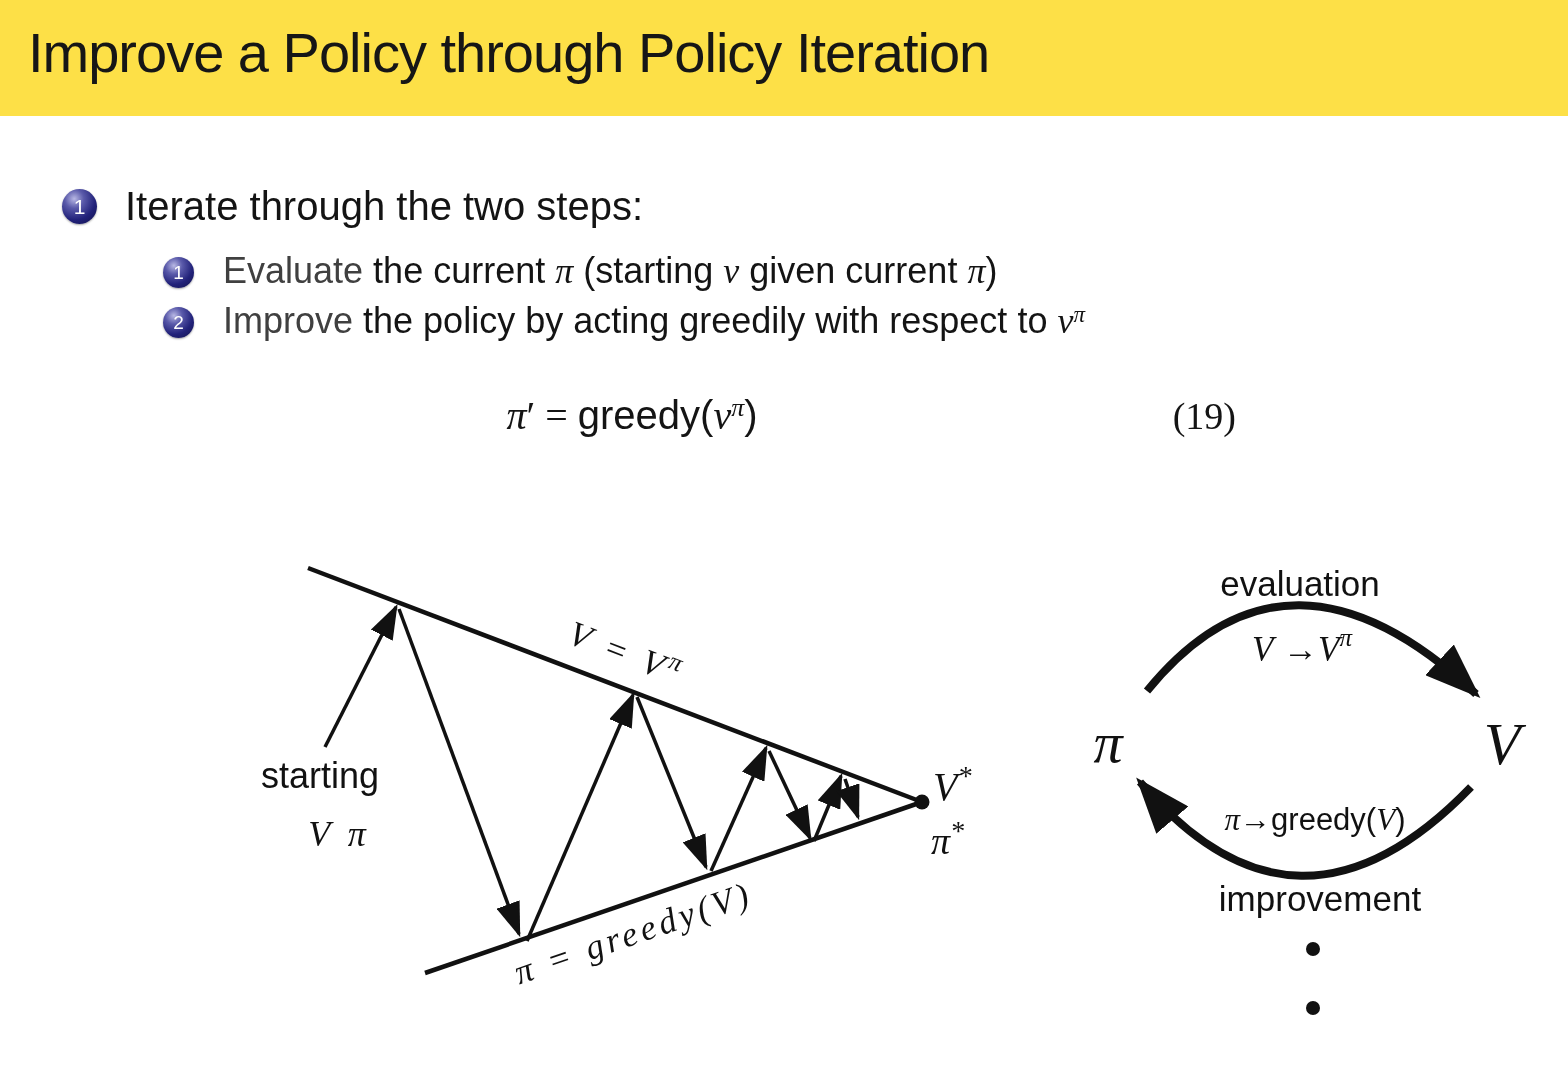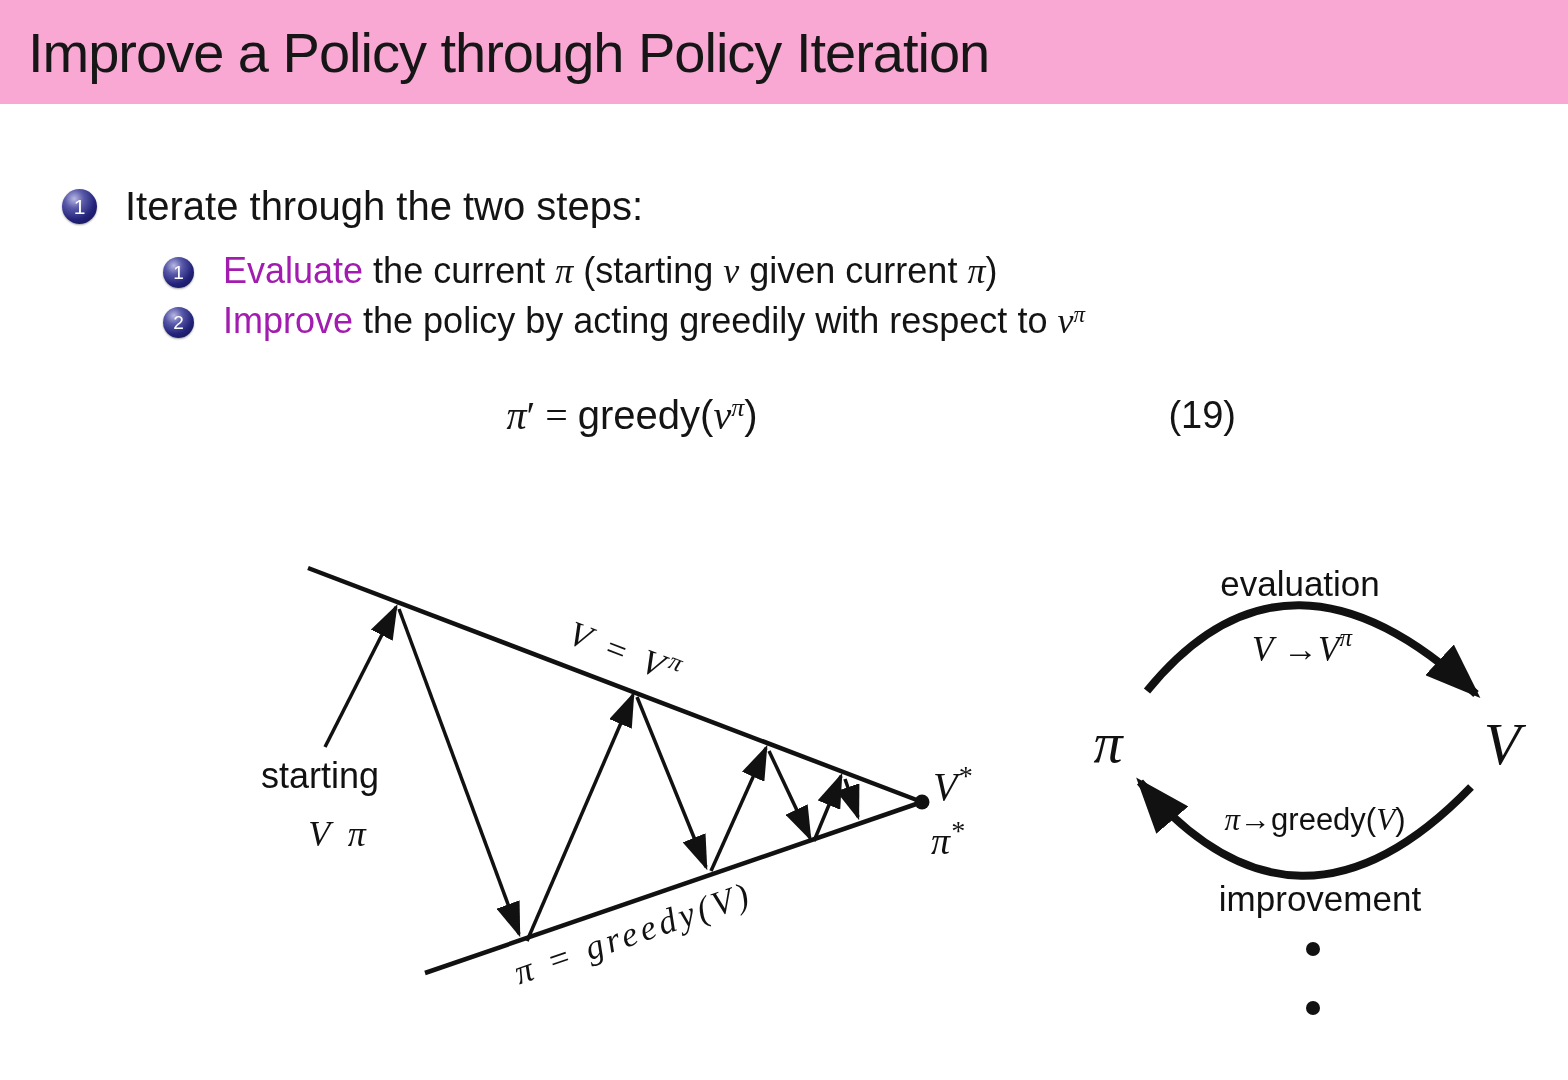--- a/index.html
+++ b/index.html
@@ -1,46 +1,46 @@
 <!DOCTYPE html>
 <html><head>
 <meta charset="utf-8">
 <style>
   html,body{margin:0;padding:0;}
   body{
     width:1568px;height:1080px;position:relative;background:#ffffff;overflow:hidden;
     font-family:"Liberation Sans","DejaVu Sans",sans-serif;color:#141414;
   }
-  .titlebar{position:absolute;left:0;top:0;width:1568px;height:104px;background:#f9a8d4;}
+  .titlebar{position:absolute;left:0;top:0;width:1568px;height:116px;background:#fde047;}
   .title{position:absolute;left:28px;top:20px;font-size:56px;letter-spacing:-1px;color:#161616;white-space:nowrap;}
 
   .ball{
     position:absolute;border-radius:50%;
     background:radial-gradient(circle at 35% 28%, #b8b8e4 0%, #5a5aaa 28%, #22227a 62%, #101048 100%);
     color:#ffffff;display:flex;align-items:center;justify-content:center;
     box-shadow:0 1px 2px rgba(0,0,0,0.35);
   }
   .ball-lg{left:62px;top:189px;width:35px;height:35px;font-size:21px;}
   .ball-s1{left:163px;top:257px;width:31px;height:31px;font-size:19px;}
   .ball-s2{left:163px;top:307px;width:31px;height:31px;font-size:19px;}
 
   .li{position:absolute;white-space:nowrap;}
   .li span{white-space:pre;text-align:center;}
   .li-1{left:125px;top:184px;font-size:40px;}
   .li-s1{left:223px;top:250px;font-size:36px;}
   .li-s2{left:223px;top:300px;font-size:36px;}
-  .red{color:#a21caf;}
+  .red{color:#404040;}
   .math{font-family:"Liberation Serif","DejaVu Serif",serif;font-style:italic;}
   .sup2{font-size:23px;vertical-align:11px;}
 
   .equation-row{position:absolute;left:0;top:392px;width:1264px;text-align:center;font-size:40px;}
   .equation-row span{white-space:pre;}
   .eq-serif{font-family:"Liberation Serif","DejaVu Serif",serif;}
   .eq-sup{font-size:26px;vertical-align:13px;}
-  .eq-num{position:absolute;right:28px;top:2px;font-size:38px;font-family:Liberation Sans, sans-serif;}
+  .eq-num{position:absolute;right:28px;top:2px;font-size:38px;font-family:Liberation Serif, serif;}
 
   .diagram-svg{position:absolute;left:0;top:0;width:1568px;height:1080px;}
   .svg-sans{font-family:"Liberation Sans","DejaVu Sans",sans-serif;fill:#111111;}
   .svg-math{font-family:"Liberation Serif","DejaVu Serif",serif;font-style:italic;fill:#111111;}
   .stroke{stroke:#111111;fill:none;}
 </style>
 </head>
 <body>
 
 <div class="titlebar">

